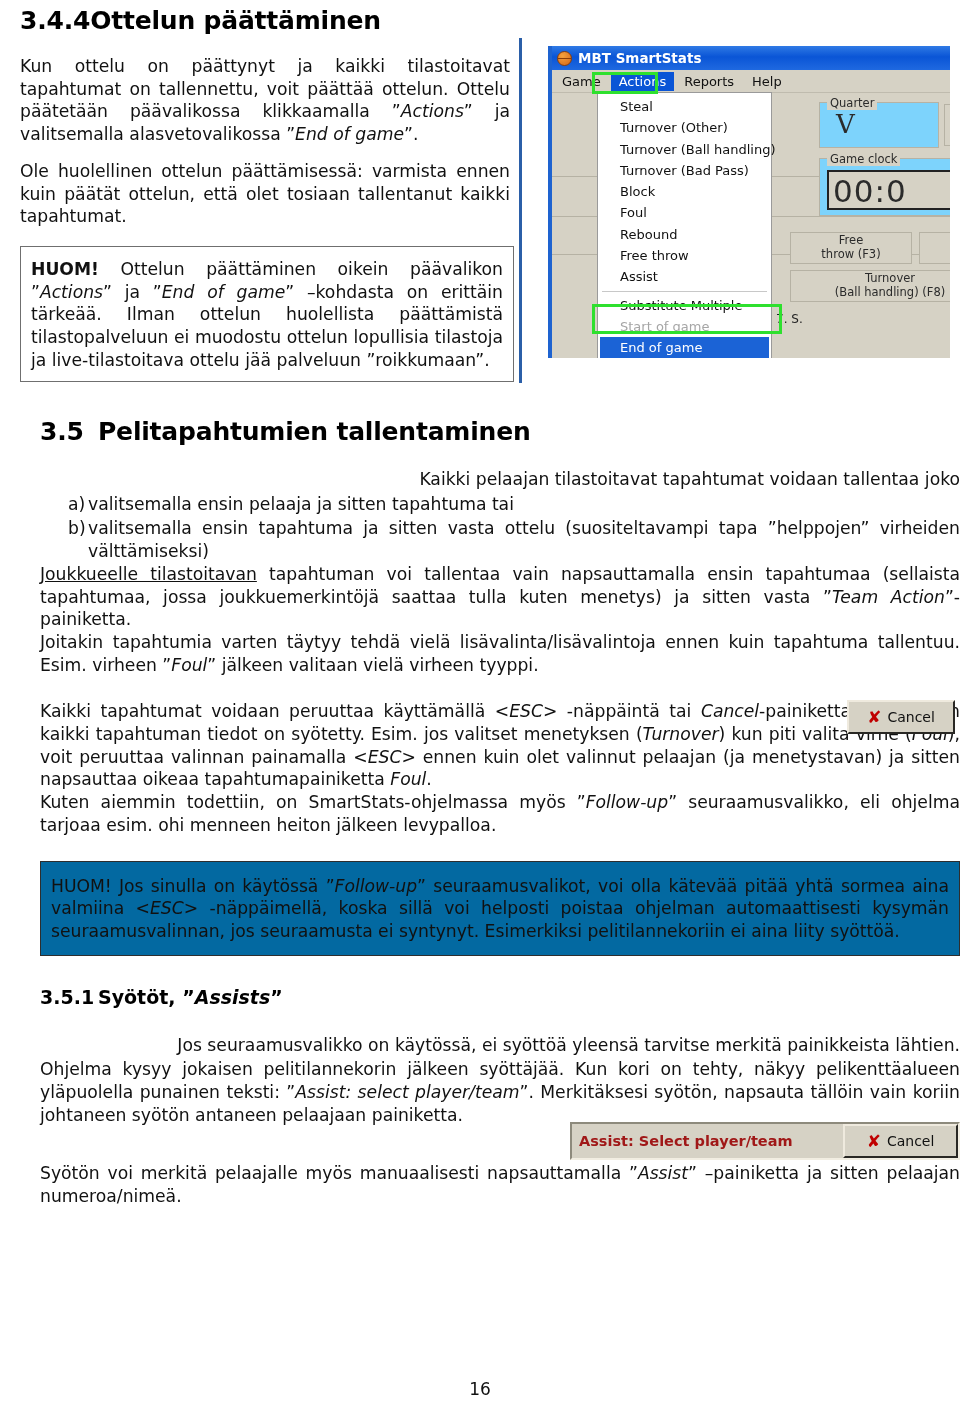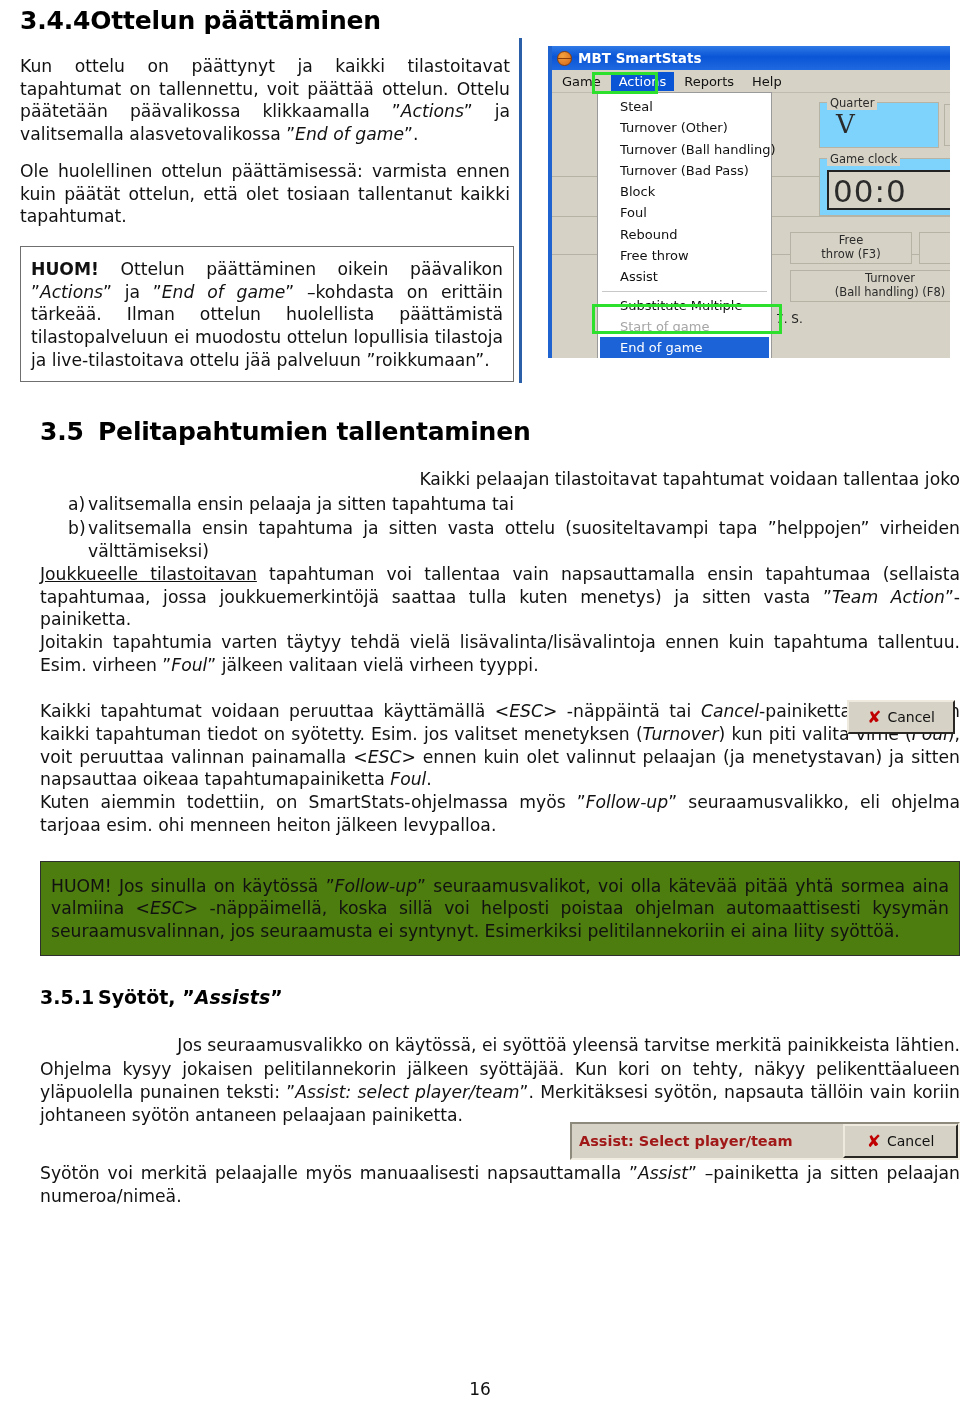--- a/index.html
+++ b/index.html
@@ -302,21 +302,21 @@
     font-weight: bold;
     font-size: 17px;
     line-height: 1;
   }
 
   
   .huom-box2 {
     border: 1.5px solid #2e2e2e;
     padding: 13px 10px 12px 10px;
     box-sizing: border-box;
-    background: #4d7c0f;
+    background: #0369a1;
   }
 
   
   .assist-bar {
     position: absolute;
     width: 390px;
     height: 38px;
     background: #d6d2c5;
     border-top: 2px solid #8d8a7c;
     border-left: 2px solid #8d8a7c;

